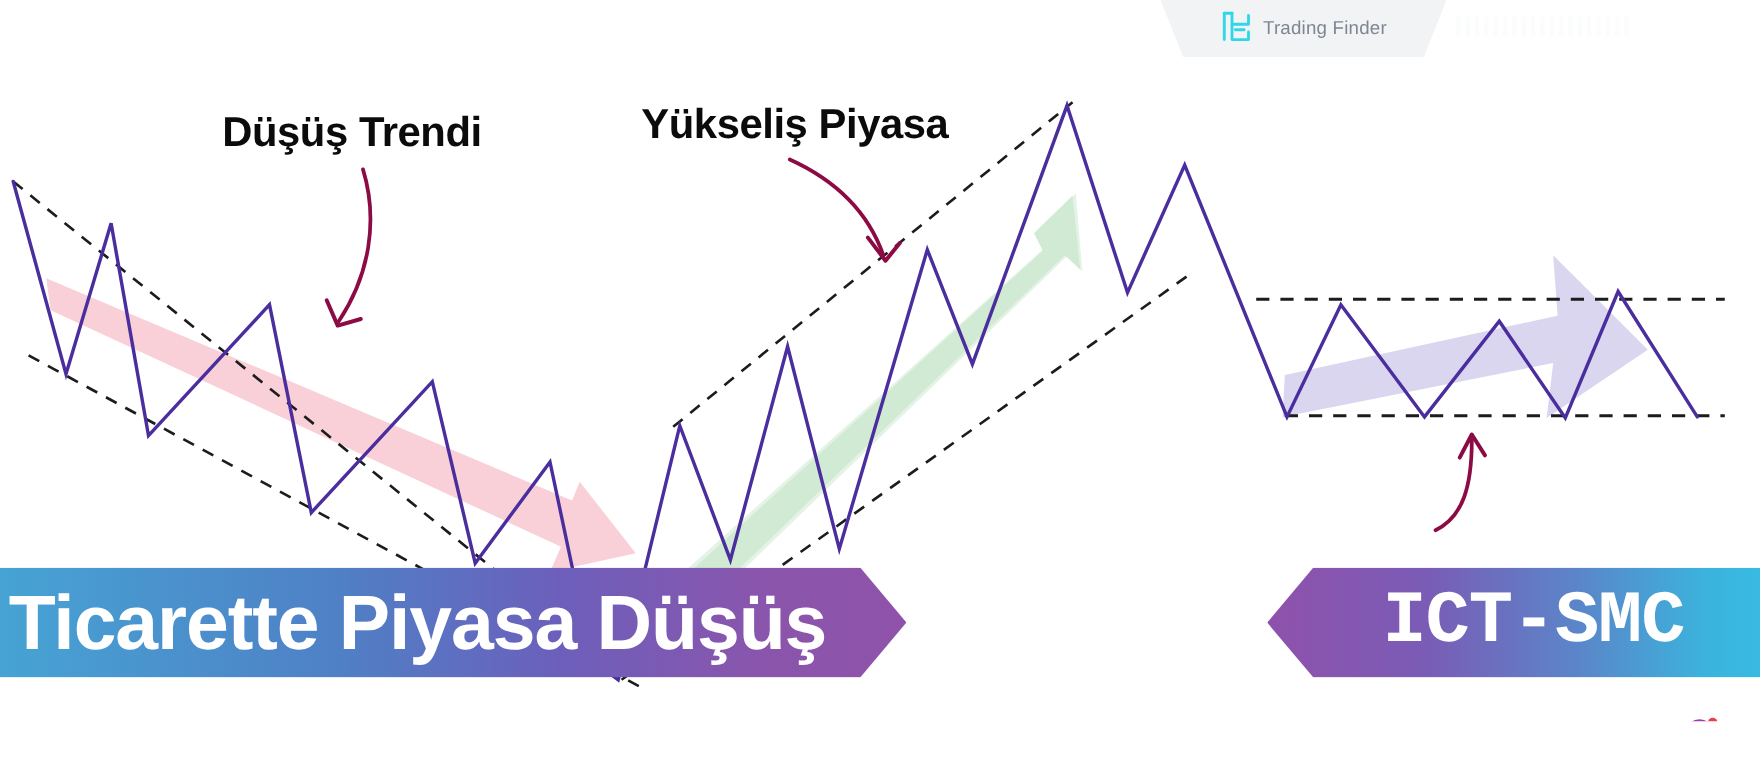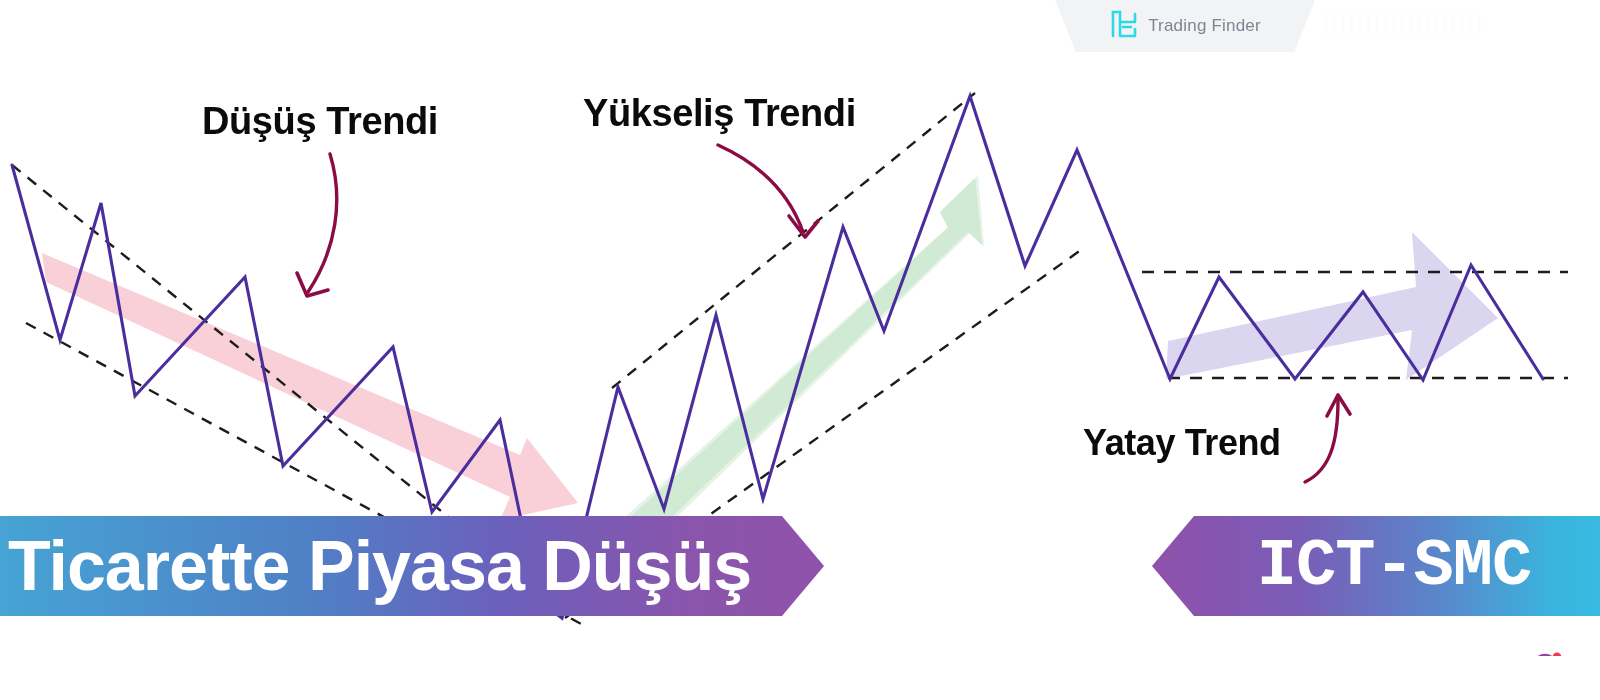--- a/index.html
+++ b/index.html
@@ -213,22 +213,21 @@
       <path d="M 789,216 L 805,237 L 818,221" stroke-width="3.6" stroke-linejoin="round"></path>
     </g>
 
     <g fill="none" stroke="#8c0b44" stroke-width="3.4" stroke-linecap="round">
       <path d="M 1305,482 C 1330,470 1338,442 1338,400"></path>
       <path d="M 1327,416 L 1338,395 L 1350,414" stroke-width="3.6" stroke-linejoin="round"></path>
     </g>
   </svg>
 
   <div class="annot" id="label-downtrend">Düşüş Trendi</div>
-  <div class="annot" id="label-uptrend">Yükseliş Trendi</div>
-  <div class="annot" id="label-sideways">Yatay Trend</div>
+  <div class="annot" id="label-uptrend">Yükseliş Piyasa</div>
 
   <div class="banner" id="banner-left">
     <span class="txt">Ticarette Piyasa Düşüş</span>
   </div>
 
   <div class="banner" id="banner-right">
     <span class="txt">ICT-SMC</span>
   </div>
 
   <div id="corner-badge">

